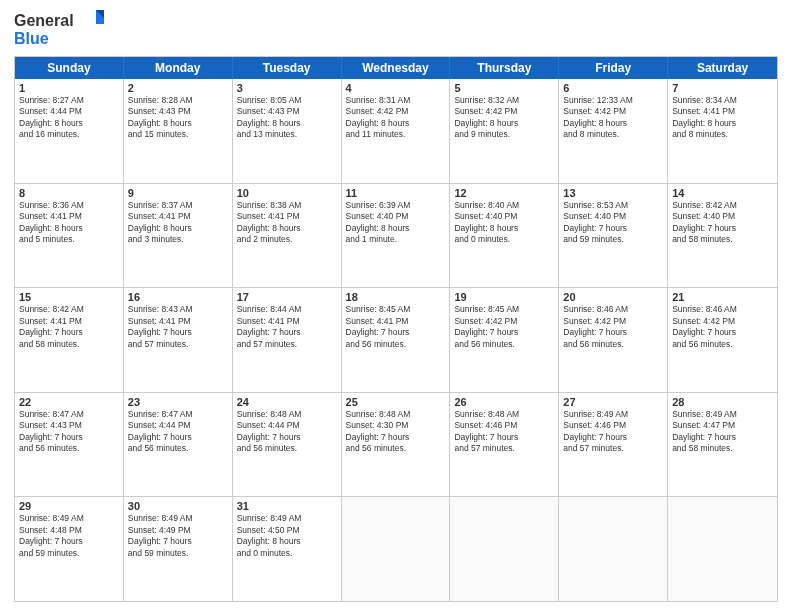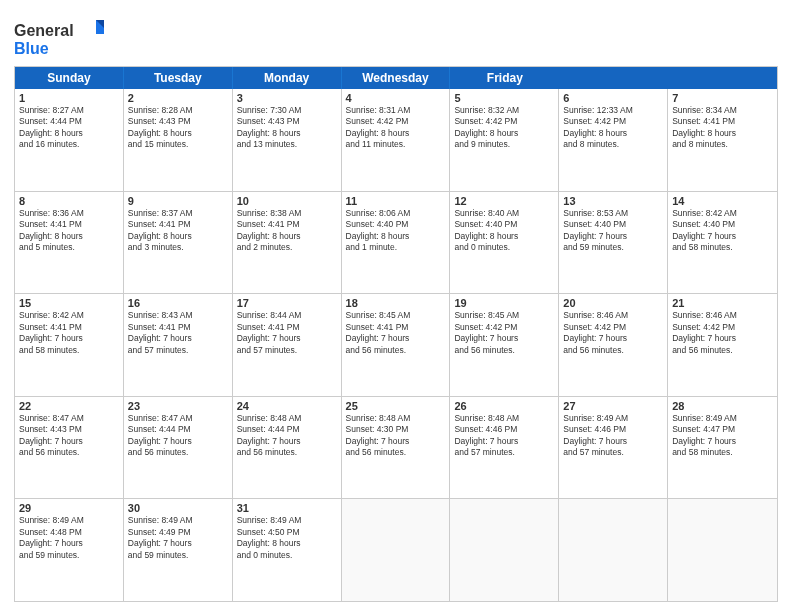--- a/index.html
+++ b/index.html
@@ -6,21 +6,21 @@
     body {
       font-family: Arial, sans-serif;
       background: #fff;
       width: 792px;
       height: 612px;
       overflow: hidden;
     }
     .page {
       width: 792px;
       height: 612px;
-      padding: 16px 14px 10px 14px;
+      padding: 6px 14px 10px 14px;
       display: flex;
       flex-direction: column;
     }
     .header {
       display: flex;
       justify-content: space-between;
       align-items: flex-start;
       margin-bottom: 6px;
     }
     .logo {
@@ -108,44 +108,46 @@
 </div>
     <div class="title-block">
       <div class="month-title"></div>
       <div class="location"></div>
     </div>
   </div>
 
   <div class="calendar">
     <div class="cal-header">
     <div class="cal-header-cell">Sunday</div>
+        <div class="cal-header-cell">Monday</div>
         <div class="cal-header-cell">Tuesday</div>
-        <div class="cal-header-cell">Monday</div>
         <div class="cal-header-cell">Wednesday</div>
+        <div class="cal-header-cell">Thursday</div>
         <div class="cal-header-cell">Friday</div>
+        <div class="cal-header-cell">Saturday</div>
       </div>
     <div class="cal-body">
     <div class="cal-row">
           <div class="cal-cell">
             <span class="day-num">1</span>
             <span class="cell-line">Sunrise: 8:27 AM</span>
             <span class="cell-line">Sunset: 4:44 PM</span>
             <span class="cell-line">Daylight: 8 hours</span>
             <span class="cell-line">and 16 minutes.</span>
           </div>
           <div class="cal-cell">
             <span class="day-num">2</span>
             <span class="cell-line">Sunrise: 8:28 AM</span>
             <span class="cell-line">Sunset: 4:43 PM</span>
             <span class="cell-line">Daylight: 8 hours</span>
             <span class="cell-line">and 15 minutes.</span>
           </div>
           <div class="cal-cell">
             <span class="day-num">3</span>
-            <span class="cell-line">Sunrise: 7:30 AM</span>
+            <span class="cell-line">Sunrise: 8:05 AM</span>
             <span class="cell-line">Sunset: 4:43 PM</span>
             <span class="cell-line">Daylight: 8 hours</span>
             <span class="cell-line">and 13 minutes.</span>
           </div>
           <div class="cal-cell">
             <span class="day-num">4</span>
             <span class="cell-line">Sunrise: 8:31 AM</span>
             <span class="cell-line">Sunset: 4:42 PM</span>
             <span class="cell-line">Daylight: 8 hours</span>
             <span class="cell-line">and 11 minutes.</span>
@@ -189,21 +191,21 @@
           </div>
           <div class="cal-cell">
             <span class="day-num">10</span>
             <span class="cell-line">Sunrise: 8:38 AM</span>
             <span class="cell-line">Sunset: 4:41 PM</span>
             <span class="cell-line">Daylight: 8 hours</span>
             <span class="cell-line">and 2 minutes.</span>
           </div>
           <div class="cal-cell">
             <span class="day-num">11</span>
-            <span class="cell-line">Sunrise: 8:06 AM</span>
+            <span class="cell-line">Sunrise: 6:39 AM</span>
             <span class="cell-line">Sunset: 4:40 PM</span>
             <span class="cell-line">Daylight: 8 hours</span>
             <span class="cell-line">and 1 minute.</span>
           </div>
           <div class="cal-cell">
             <span class="day-num">12</span>
             <span class="cell-line">Sunrise: 8:40 AM</span>
             <span class="cell-line">Sunset: 4:40 PM</span>
             <span class="cell-line">Daylight: 8 hours</span>
             <span class="cell-line">and 0 minutes.</span>

